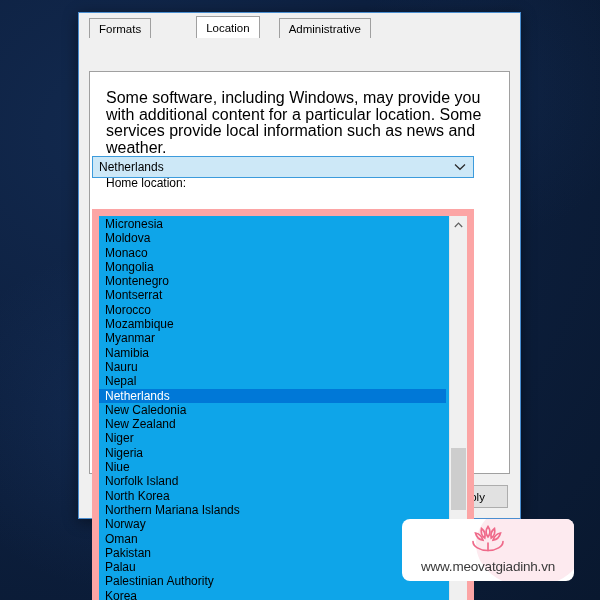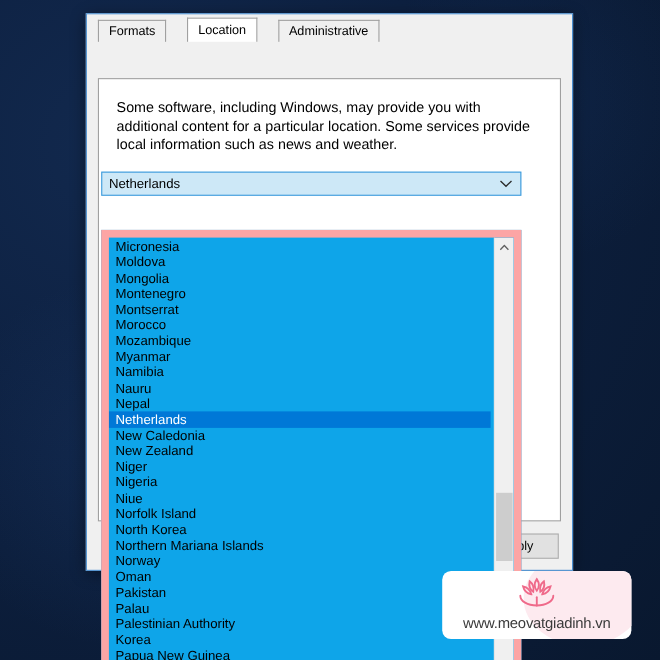--- a/index.html
+++ b/index.html
@@ -102,37 +102,38 @@
     box-sizing: border-box;
     height: 20px;
     cursor: default;
   }
   .tab.active {
     background: #ffffff;
     height: 22px;
     padding-top: 4px;
     position: relative;
     z-index: 4;
+    margin-left: 26px;
   }
 
   .tabpanel {
     position: absolute;
     left: 10px;
     right: 10px;
     top: 58px;
     bottom: 44px;
     background: #ffffff;
     border: 1px solid #a0a0a0;
     box-sizing: border-box;
     z-index: 2;
   }
 
   .desc {
     margin: 18px 16px 0 16px;
-    font-size: 13px;
+    font-size: 16px;
     line-height: 16.5px;
     color: #000;
   }
   .field-label {
     margin: 20px 16px 4px 16px;
     font-size: 12px;
     color: #000;
   }
 
   
@@ -333,20 +334,21 @@
     <svg width="12" height="8" viewBox="0 0 12 8">
       <path d="M1 1.5 L6 6.3 L11 1.5" stroke="#2a2a2a" stroke-width="1.2" fill="none"></path>
     </svg>
   </span>
 </div>
 
 <div id="country-dropdown">
   <div class="dd-items">
       <div class="dd-item">Micronesia</div>
       <div class="dd-item">Moldova</div>
+      <div class="dd-item">Monaco</div>
       <div class="dd-item">Mongolia</div>
       <div class="dd-item">Montenegro</div>
       <div class="dd-item">Montserrat</div>
       <div class="dd-item">Morocco</div>
       <div class="dd-item">Mozambique</div>
       <div class="dd-item">Myanmar</div>
       <div class="dd-item">Namibia</div>
       <div class="dd-item">Nauru</div>
       <div class="dd-item">Nepal</div>
       <div class="dd-item selected">Netherlands</div>

